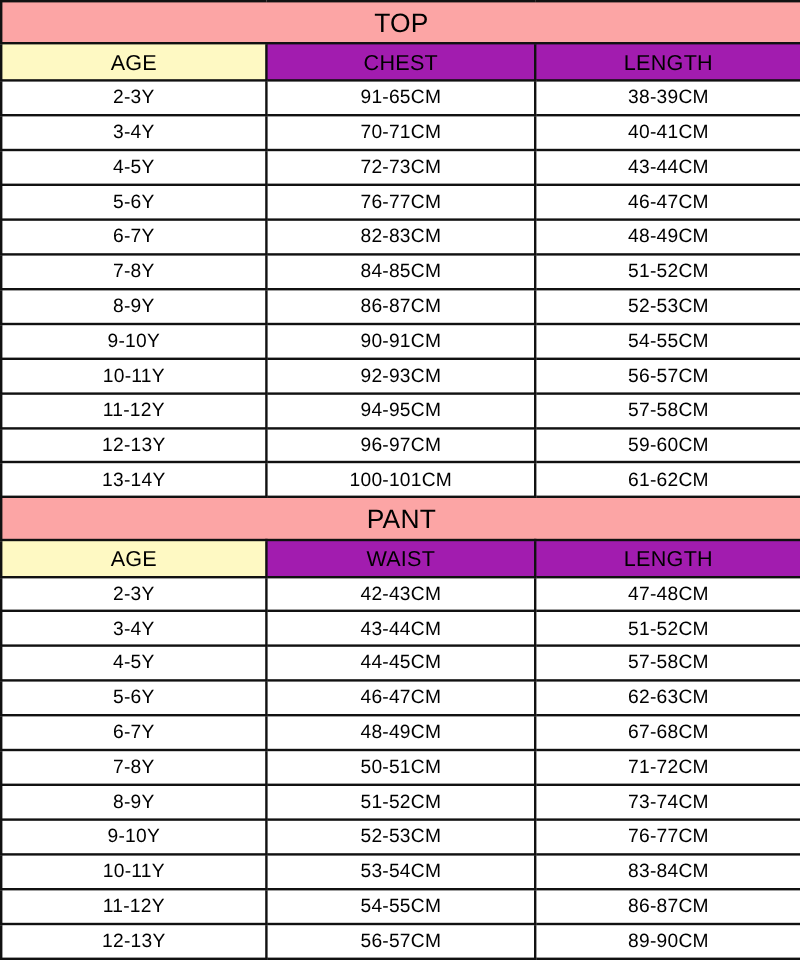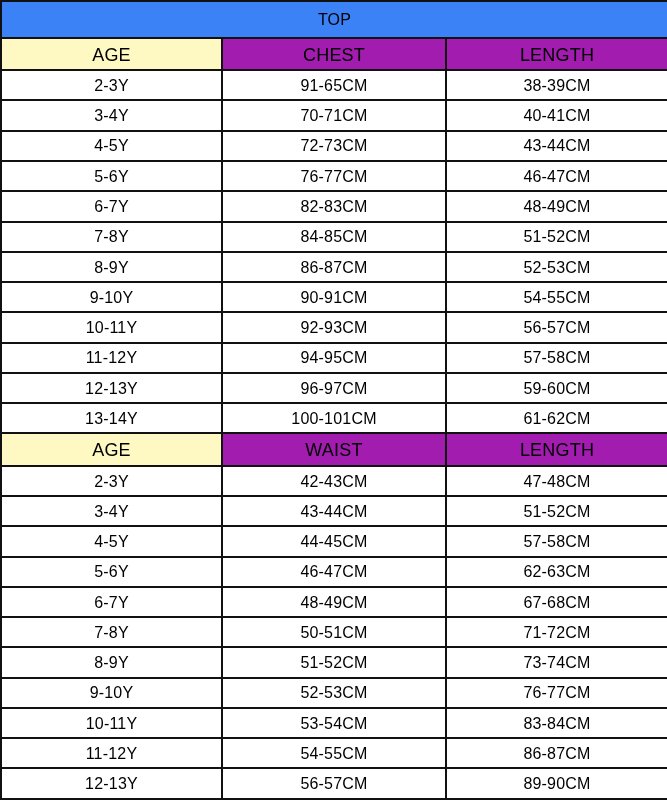--- a/index.html
+++ b/index.html
@@ -35,23 +35,23 @@
   col.c-mid   { width: 224px; }
   col.c-len   { width: 222px; }
 
   
   tr.title-row td {
     background: #F97316;
     height: 26px;
     font-size: 17px;
   }
   tr.section-row td {
-    background: #3b82f6;
+    background: #fca5a5;
     height: 32px;
-    font-size: 16px;
+    font-size: 22px;
   }
   tr.header-row td {
     background: #a21caf;
     height: 28px;
     font-size: 18px;
   }
   tr.header-row td.age-head {
     background: #fef9c3;
   }
   tr.data-row td {
@@ -215,20 +215,25 @@
         <td>
           <span class="cell-text">13-14Y</span>
         </td>
         <td>
           <span class="cell-text">100-101CM</span>
         </td>
         <td>
           <span class="cell-text">61-62CM</span>
         </td>
       </tr>
+      <tr class="section-row">
+        <td colspan="3">
+          <span class="cell-text">PANT</span>
+        </td>
+      </tr>
       <tr class="header-row">
         <td class="age-head">
           <span class="cell-text">AGE</span>
         </td>
         <td>
           <span class="cell-text">WAIST</span>
         </td>
         <td>
           <span class="cell-text">LENGTH</span>
         </td>

